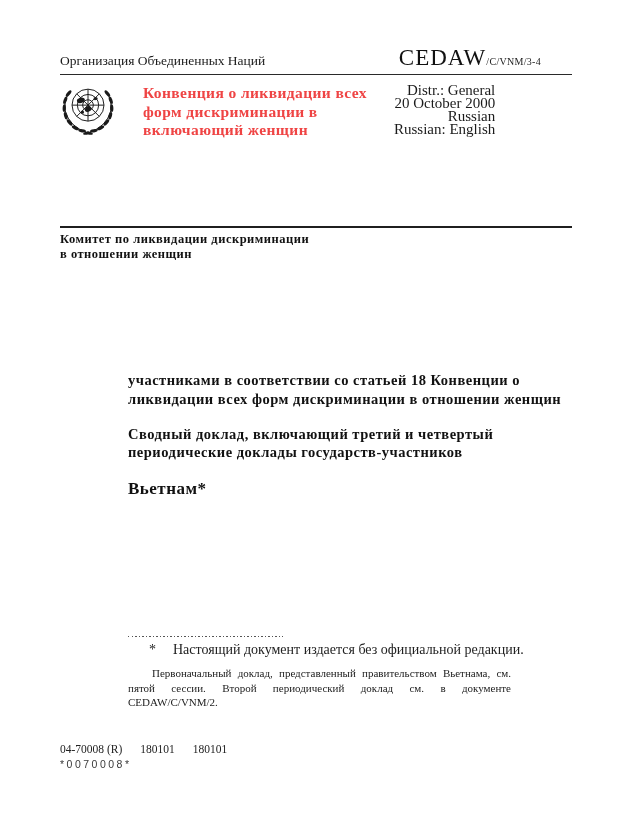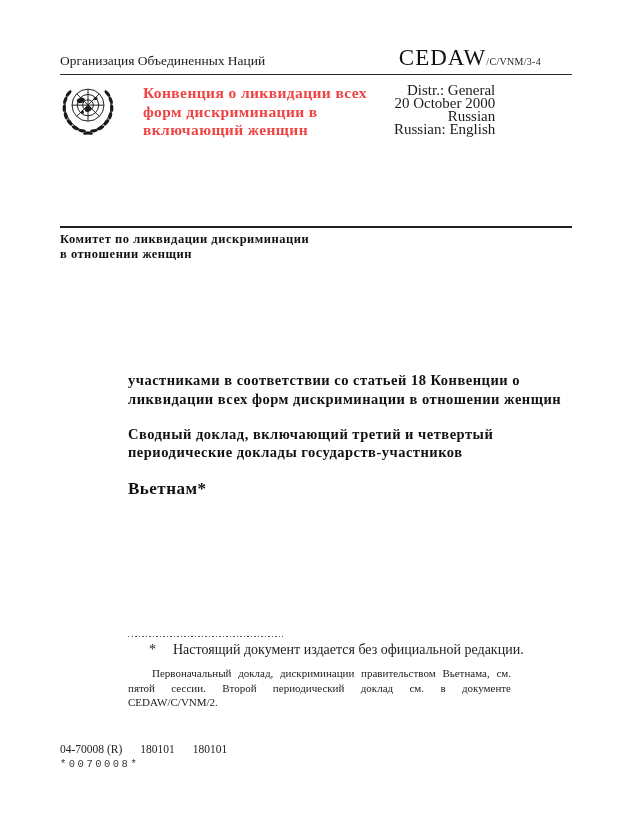--- a/index.html
+++ b/index.html
@@ -131,21 +131,21 @@
   }
   .footer-line {
     left: 60px; top: 743px;
     font-size: 11.5px;
     color: #222;
     white-space: nowrap;
   }
   .footer-line .gap { display: inline-block; width: 18px; }
   .barcode-text {
     left: 60px; top: 758px;
-    font-family: Liberation Mono, monospace;
+    font-family: Liberation Sans, sans-serif;
     font-size: 10.5px;
     letter-spacing: 2.5px;
     color: #3a3a3a;
   }
   svg .stroke { stroke: #1a1a1a; fill: none; stroke-width: 1; }
   svg .fill { fill: #1a1a1a; stroke: none; }
 </style>
 </head>
 <body>
 
@@ -232,21 +232,21 @@
     <div class="country">Вьетнам*</div>
   </div>
 
   <div class="abs fn-rule"></div>
 
   <div class="abs footnote1">
     <span class="marker">*</span><span>Настоящий документ издается без официальной редакции.</span>
   </div>
 
   <div class="abs footnote2">
-    <div class="ln indent">Первоначальный доклад, дискриминации правительством Вьетнама, см.</div>
+    <div class="ln indent">Первоначальный доклад, представленный правительством Вьетнама, см.</div>
     <div class="ln">пятой сессии. Второй периодический доклад см. в документе</div>
     <div class="ln last">CEDAW/C/VNM/2.</div>
   </div>
 
   <div class="abs footer-line">
     <span>04-70008 (R)</span><span class="gap"></span><span>180101</span><span class="gap"></span><span>180101</span>
   </div>
 
   <div class="abs barcode-text">*0070008*</div>
 

